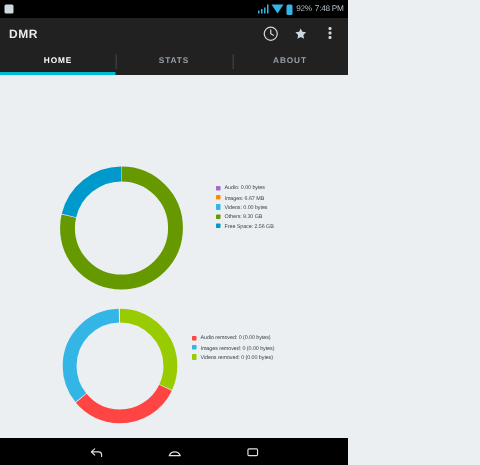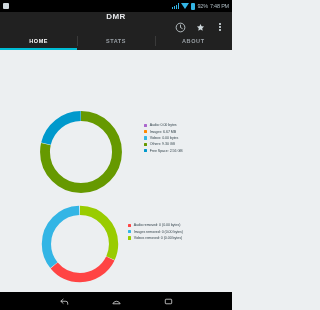--- a/index.html
+++ b/index.html
@@ -27,21 +27,20 @@
   .sb-sig i { display:block; width:1px; background:#33b5e5; }
   .sb-sig i:nth-child(1){height:2px} .sb-sig i:nth-child(2){height:3px}
   .sb-sig i:nth-child(3){height:4px} .sb-sig i:nth-child(4){height:6px}
   .sb-batt { width:4px; height:7px; background:#33b5e5; border-radius:1px; }
   .sb-text { font-size:5.5px; line-height:6px; color:#b0bec5; letter-spacing:-0.2px; }
 
   
   .actionbar {
     height:20px; background:#212121; display:flex; align-items:center;
     padding:0 6px;
-    flex-direction:column;
   }
   .ab-title { color:#e8eaed; font-size:8px; font-weight:bold; letter-spacing:0.4px; }
   .ab-actions { margin-left:auto; display:flex; align-items:center; gap:8px; }
   .ab-btn { width:12px; height:12px; display:flex; align-items:center; justify-content:center; }
   .ab-btn svg { display:block; }
   .dots { display:flex; flex-direction:column; gap:1.5px; align-items:center; }
   .dots span { width:1.5px; height:1.5px; background:#cfd8dc; border-radius:50%; }
 
   
   .tabbar { height:18px; background:#212121; display:flex; align-items:stretch; }

